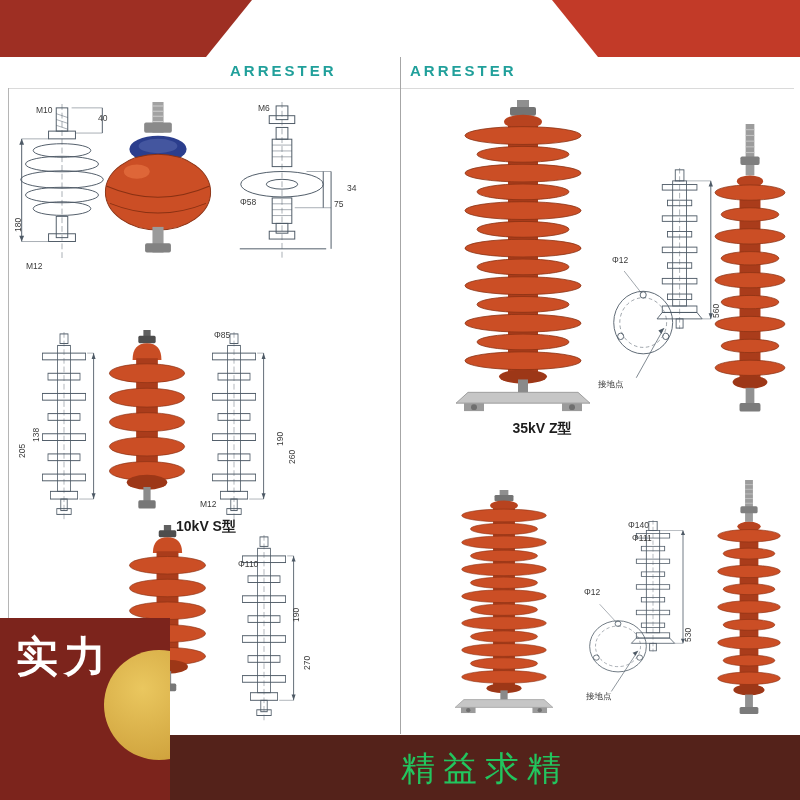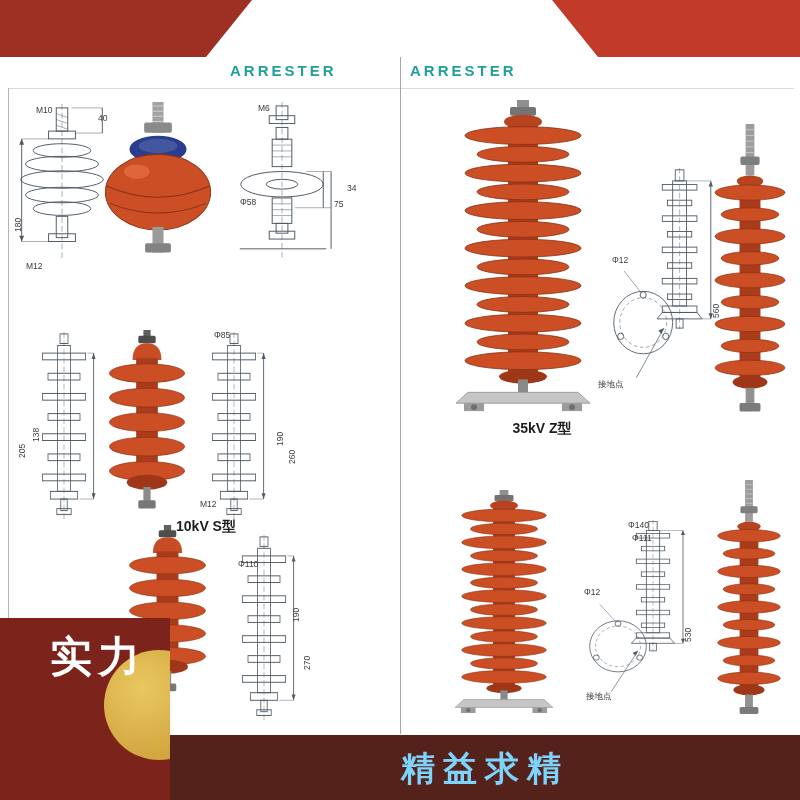--- a/index.html
+++ b/index.html
@@ -25,21 +25,21 @@
   .dimv{transform:rotate(-90deg);transform-origin:0 0;}
   
   .factory{position:absolute;left:0;top:618px;width:170px;height:182px;background:#7c241c;
            overflow:hidden;z-index:6;}
   .factory-line{position:absolute;left:16px;font-size:42px;font-weight:bold;color:#ffffff;
                 letter-spacing:6px;line-height:1;}
   .gold-circle{position:absolute;left:104px;top:32px;width:110px;height:110px;border-radius:50%;
                background:radial-gradient(circle at 35% 35%, #eac75f, #c79732);}
   .banner{position:absolute;left:170px;top:735px;width:630px;height:65px;background:#54221a;
           display:flex;align-items:center;justify-content:center;gap:70px;z-index:6;}
-  .banner span{font-size:34px;font-weight:bold;color:#7dd3fc;letter-spacing:8px;line-height:1;}
+  .banner span{font-size:34px;font-weight:normal;color:#22c55e;letter-spacing:8px;line-height:1;}
 </style>
 </head>
 <body>
 
 <svg width="0" height="0" style="position:absolute" aria-hidden="true">
 <defs>
   <g id="g-tall">
     <rect x="79" y="0" width="12" height="16" fill="#8f8f8f"></rect>
     <rect x="72" y="7" width="26" height="9" rx="2" fill="#747474"></rect>
     <rect x="70" y="20" width="30" height="258" fill="#aa3c1b"></rect>
@@ -294,19 +294,19 @@
     </svg>
 
   <span class="dim" style="left:628px;top:521px;">Φ140</span>
   <span class="dim" style="left:632px;top:534px;">Φ111</span>
   <span class="dim" style="left:584px;top:588px;">Φ12</span>
   <span class="dim dimv" style="left:684px;top:642px;">530</span>
   <span class="dim" style="left:586px;top:692px;">接地点</span>
 
   <div class="factory">
     <div class="gold-circle"></div>
-    <div class="factory-line" style="top:18px;margin-left:34px;">实力</div>
+    <div class="factory-line" style="top:18px;">实力</div>
   </div>
   <div class="banner">
     <span>精益求精</span>
   </div>
 
 </div>
 
 </body></html>

